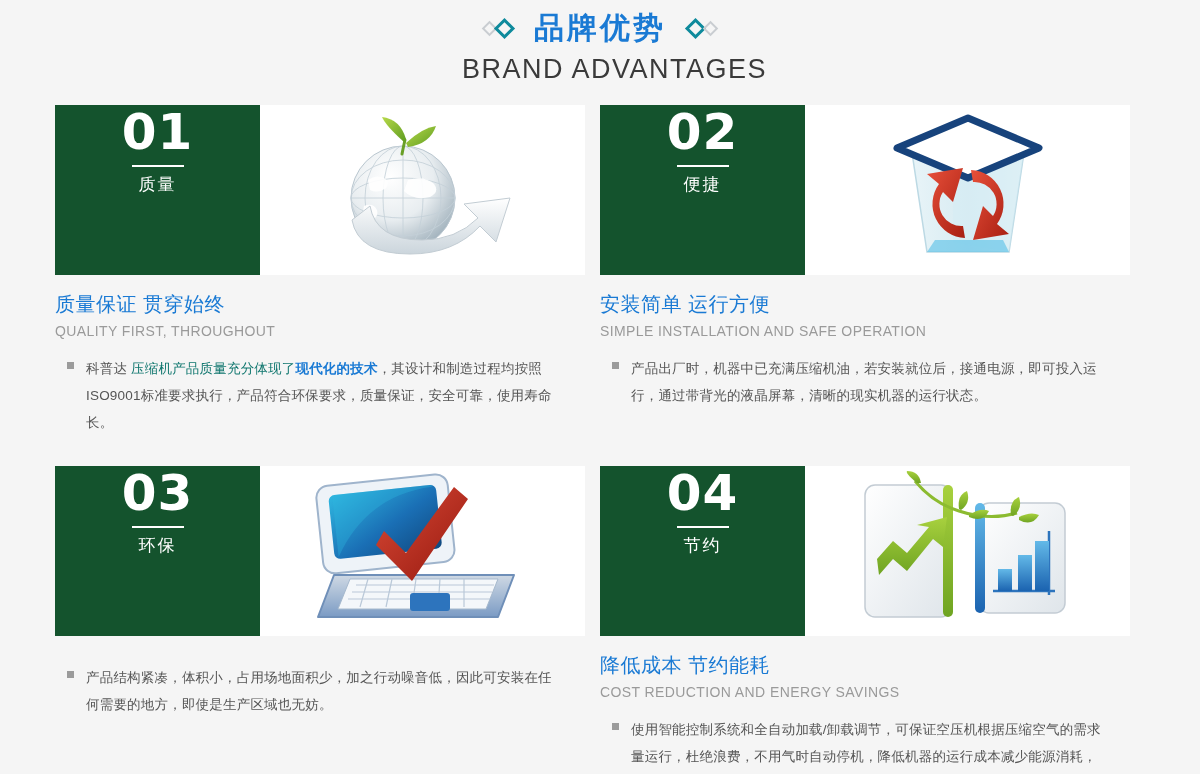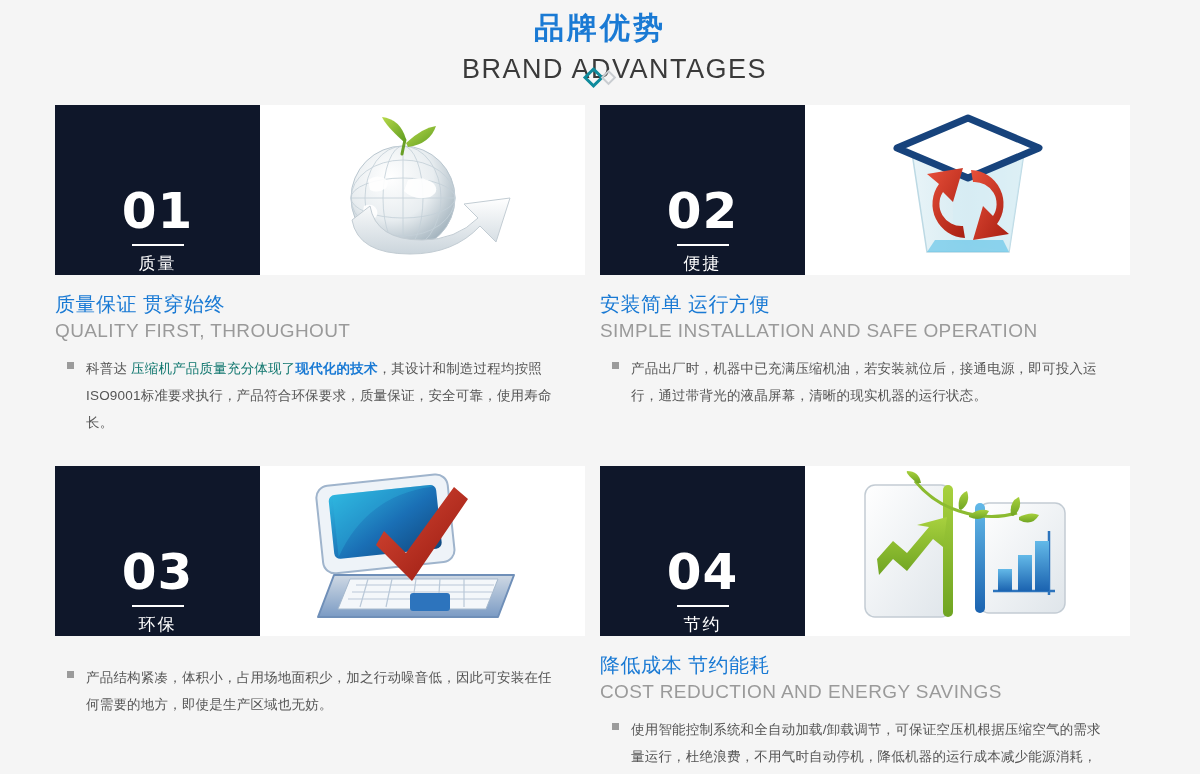--- a/index.html
+++ b/index.html
@@ -23,21 +23,20 @@
   .section-header {
     padding-top: 8px;
     text-align: center;
   }
   .header-cn-row {
     display: flex;
     align-items: center;
     justify-content: center;
     gap: 22px;
     height: 40px;
-    flex-direction: column;
   }
   .deco {
     display: flex;
     align-items: center;
     gap: 2px;
   }
   .dia {
     width: 13px;
     height: 13px;
     transform: rotate(45deg);
@@ -81,26 +80,26 @@
     width: 530px;
     box-sizing: border-box;
   }
   .card-top {
     display: flex;
     height: 170px;
     background: #ffffff;
   }
   .card-num {
     width: 205px;
-    background: #0f172a;
+    background: #14532d;
     color: #ffffff;
     display: flex;
     flex-direction: column;
     align-items: center;
-    justify-content: flex-end;
+    justify-content: flex-start;
     flex: 0 0 205px;
   }
   .num {
     font-size: 50px;
     font-weight: bold;
     line-height: 54px;
     letter-spacing: 1px;
     font-family: "DejaVu Sans", "Liberation Sans", sans-serif;
   }
   .num-rule {
@@ -128,21 +127,21 @@
   .card-body {
     padding: 14px 0 0 0;
   }
   .card-title {
     font-size: 20px;
     color: #1a7ad4;
     line-height: 30px;
     letter-spacing: 0.5px;
   }
   .card-sub {
-    font-size: 19px;
+    font-size: 14px;
     color: #9a9a9a;
     line-height: 20px;
     margin-top: 2px;
     letter-spacing: 0.4px;
   }
   .card-desc {
     margin-top: 14px;
     display: flex;
     align-items: flex-start;
     padding-left: 12px;

